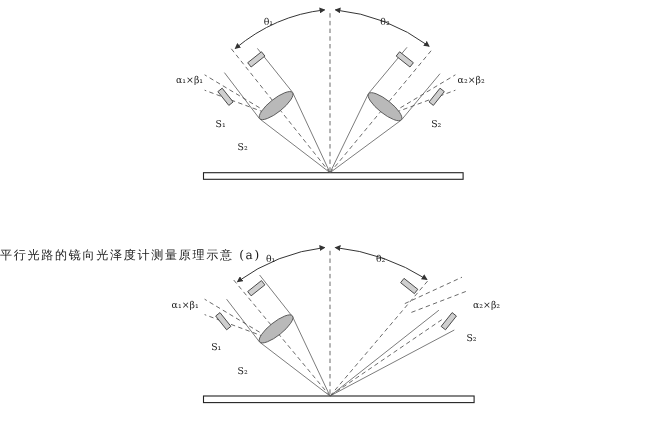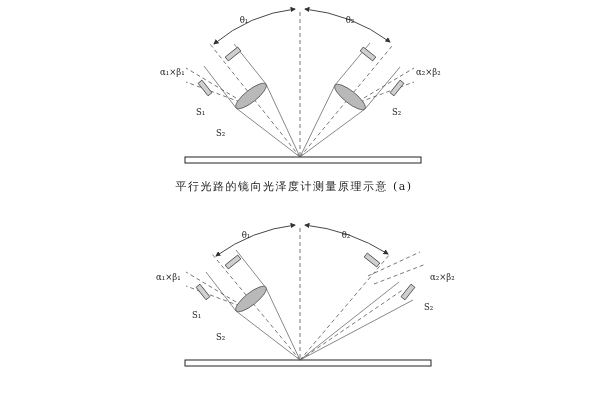--- a/index.html
+++ b/index.html
@@ -1,20 +1,20 @@
 <!DOCTYPE html>
 <html><head>
 <meta charset="utf-8">
 <style>
   html,body{margin:0;padding:0;background:#ffffff;}
   .page{position:relative;width:588px;height:400px;background:#ffffff;overflow:hidden;
         font-family:"DejaVu Serif", serif;}
   .fig-svg{position:absolute;left:0;}
-  .caption{position:absolute;left:0;width:100%;text-align:center;
-           font-size:11px;color:#1a1a1a;letter-spacing:1.5px;}
+  .caption{position:absolute;left:0;width:100%;text-align:left;
+           font-size:11px;color:#1a1a1a;letter-spacing:1.5px;margin-top:45px;}
   svg text{font-family:"DejaVu Serif", serif;fill:#1a1a1a;}
   .lbl{font-size:8.5px;}
   .ray{stroke:#555;stroke-width:0.7;fill:none;}
   .axis{stroke:#555;stroke-width:0.8;fill:none;stroke-dasharray:4 3;}
   .arc{stroke:#333;stroke-width:0.9;fill:none;}
   .lens{fill:#b9b9b9;stroke:#555;stroke-width:0.8;}
   .slab{fill:#cfcfcf;stroke:#444;stroke-width:0.8;}
   .surface{fill:#ffffff;stroke:#222;stroke-width:1;}
 </style>
 </head>

